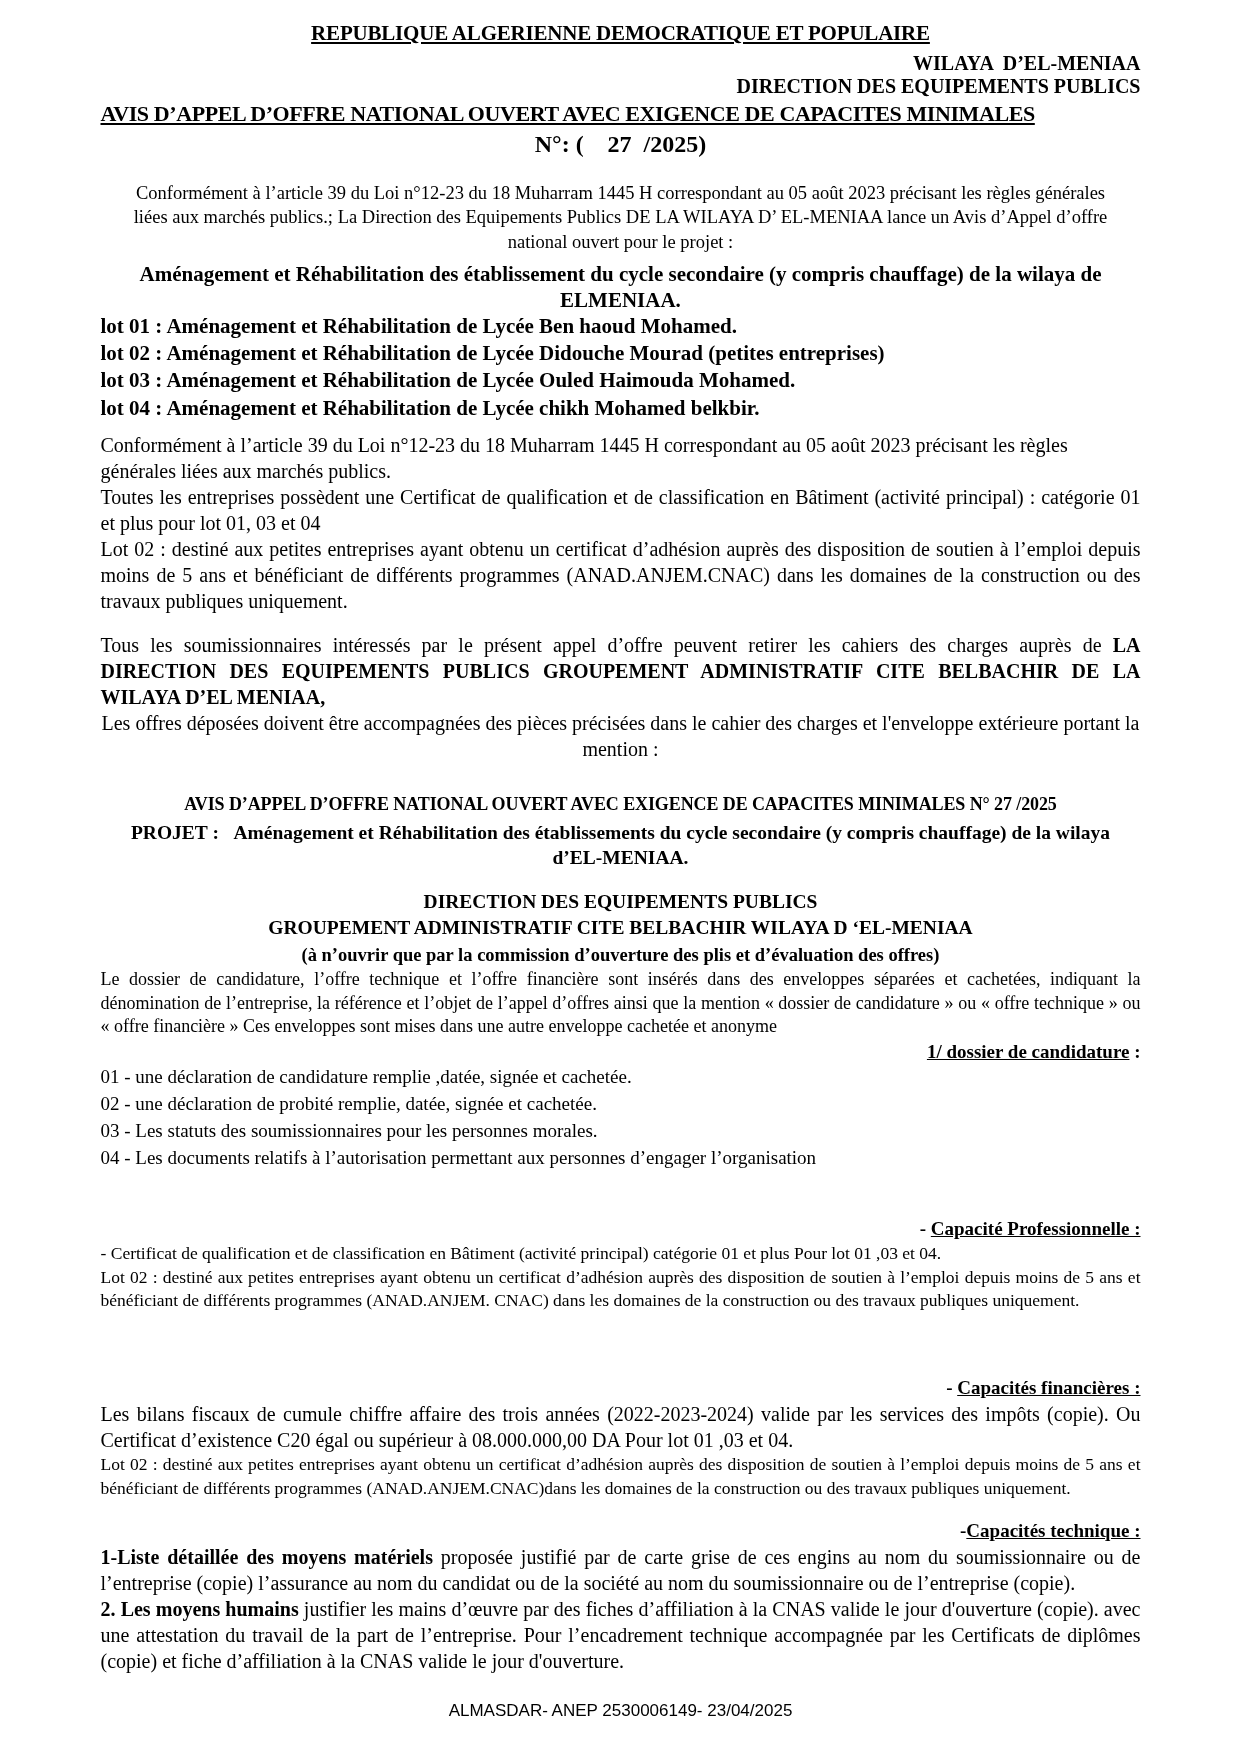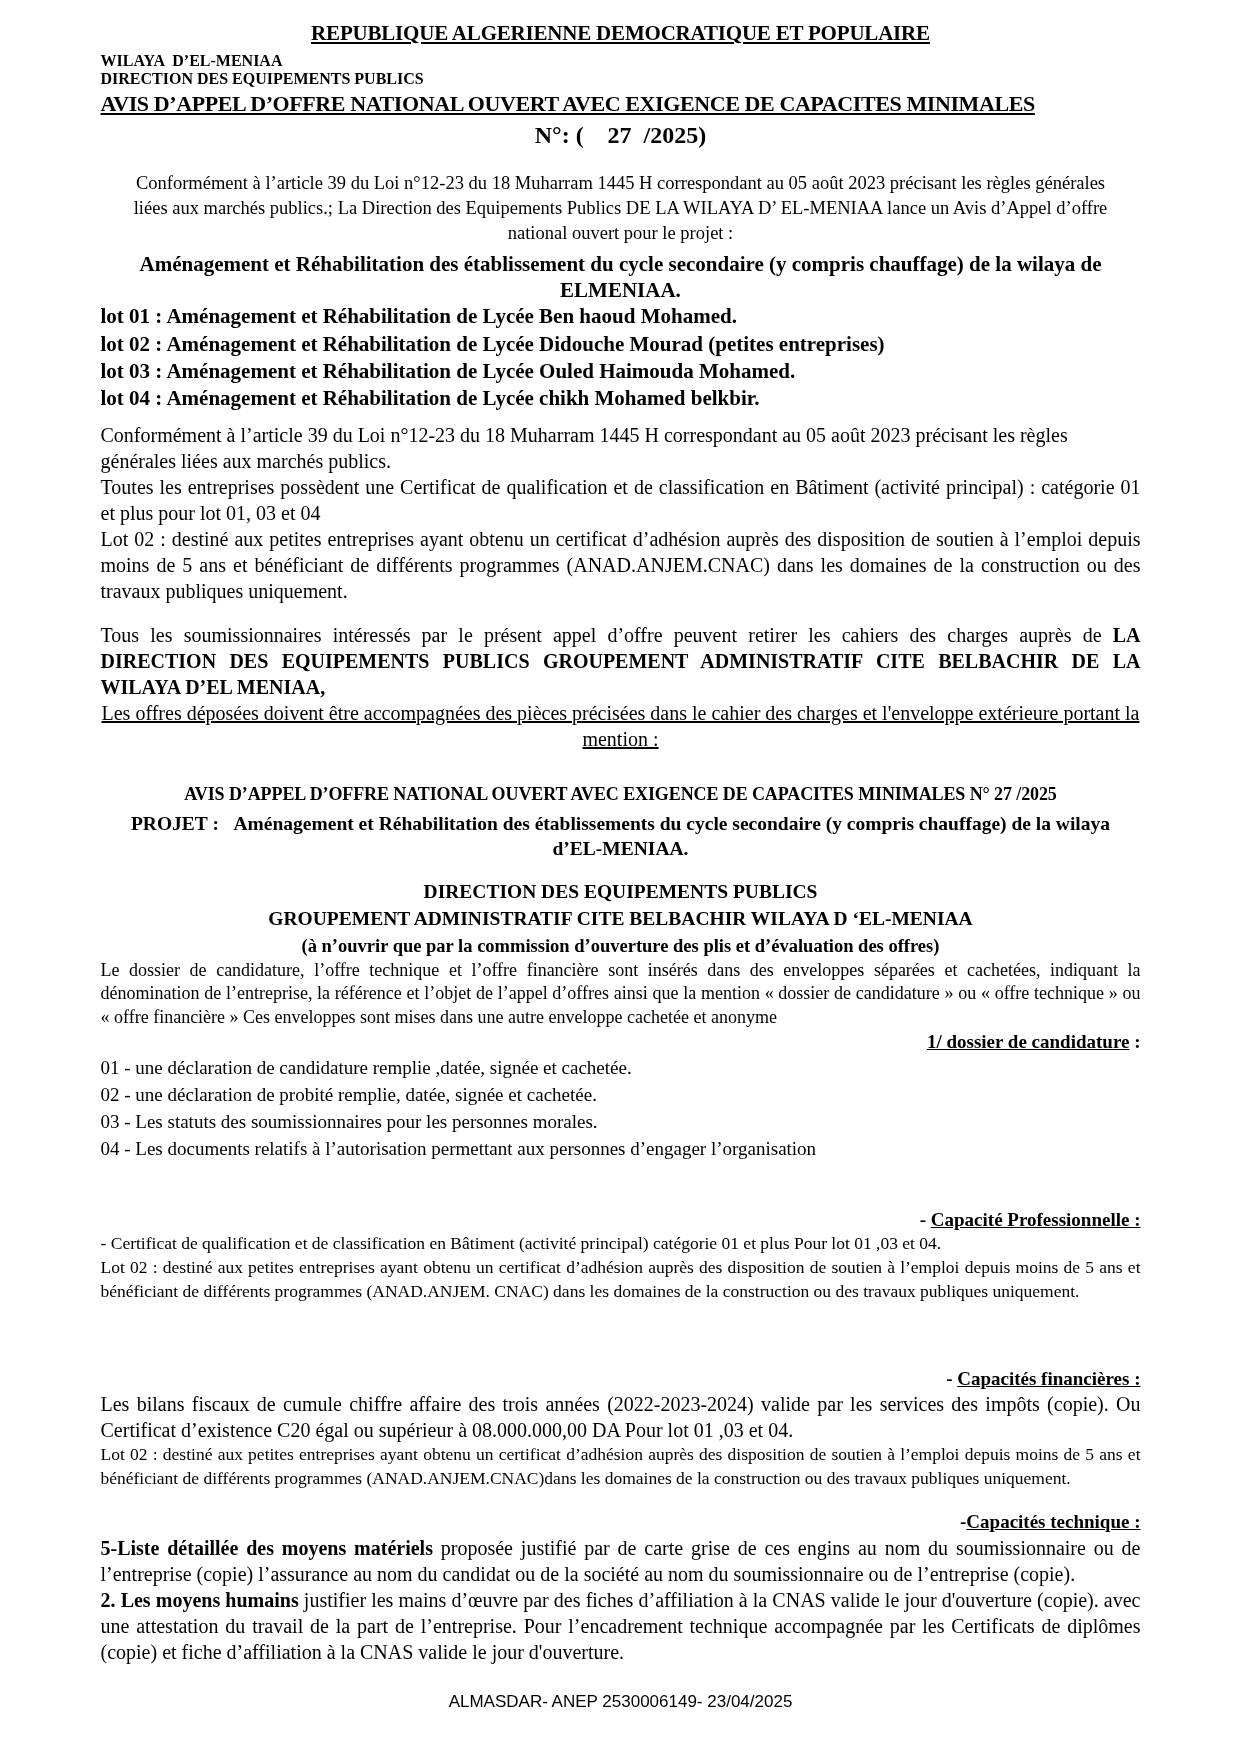--- a/index.html
+++ b/index.html
@@ -27,24 +27,25 @@
     text-align: center;
     font-weight: bold;
     font-size: 21px;
     letter-spacing: -0.2px;
     text-decoration: underline;
     margin: 0 0 6px 0;
     line-height: 1.12;
   }
   .org-line {
     font-weight: bold;
-    font-size: 16px;
+    font-size: 20px;
     line-height: 1.18;
     margin: 0;
     white-space: pre;
+    text-align: right;
   }
   .nif-line {
     font-weight: bold;
     font-size: 19px;
     line-height: 1.2;
     margin: 0;
   }
   .nif-line .nif-num { font-size: 17px; }
 
   .avis-head {
@@ -99,21 +100,20 @@
     font-size: 20px;
     line-height: 1.30;
     text-align: left;
     margin: 0;
   }
   .p-center {
     font-size: 20px;
     line-height: 1.30;
     text-align: center;
     margin: 0;
-    text-decoration: underline;
   }
 
   
   .mention-avis {
     font-weight: bold;
     font-size: 18px;
     text-align: center;
     line-height: 1.35;
     margin: 0;
     letter-spacing: -0.1px;
@@ -242,18 +242,18 @@
   <div class="gap-xl"></div>
   <div class="gap-md"></div>
 
   <div class="sec-head"><span>- </span><span class="htxt">Capacités financières :</span></div>
   <div class="p-block">Les bilans fiscaux de cumule chiffre affaire des trois années (2022-2023-2024) valide par les services des impôts (copie). Ou Certificat d’existence C20 égal ou supérieur à 08.000.000,00 DA Pour lot 01 ,03 et 04.</div>
   <div class="small-just">Lot 02 : destiné aux petites entreprises ayant obtenu un certificat d’adhésion auprès des disposition de soutien à l’emploi depuis moins de 5 ans et bénéficiant de différents programmes (ANAD.ANJEM.CNAC)dans les domaines de la construction ou des travaux publiques uniquement.</div>
 
   <div class="gap-md"></div>
 
   <div class="sec-head"><span>-</span><span class="htxt">Capacités technique :</span></div>
-  <div class="p-block"><span class="b">5-Liste détaillée des moyens matériels</span><span> proposée justifié par de carte grise de ces engins au nom du soumissionnaire ou de l’entreprise (copie) l’assurance au nom du candidat ou de la société au nom du soumissionnaire ou de l’entreprise (copie).</span></div>
+  <div class="p-block"><span class="b">1-Liste détaillée des moyens matériels</span><span> proposée justifié par de carte grise de ces engins au nom du soumissionnaire ou de l’entreprise (copie) l’assurance au nom du candidat ou de la société au nom du soumissionnaire ou de l’entreprise (copie).</span></div>
   <div class="p-block"><span class="b">2. Les moyens humains</span><span> justifier les mains d’œuvre par des fiches d’affiliation à la CNAS valide le jour d'ouverture (copie). avec une attestation du travail de la part de l’entreprise. Pour l’encadrement technique accompagnée par les Certificats de diplômes (copie) et fiche d’affiliation à la CNAS valide le jour d'ouverture.</span></div>
 
   <div class="footer">ALMASDAR- ANEP 2530006149- 23/04/2025</div>
 
 </div>
 
 </body></html>

